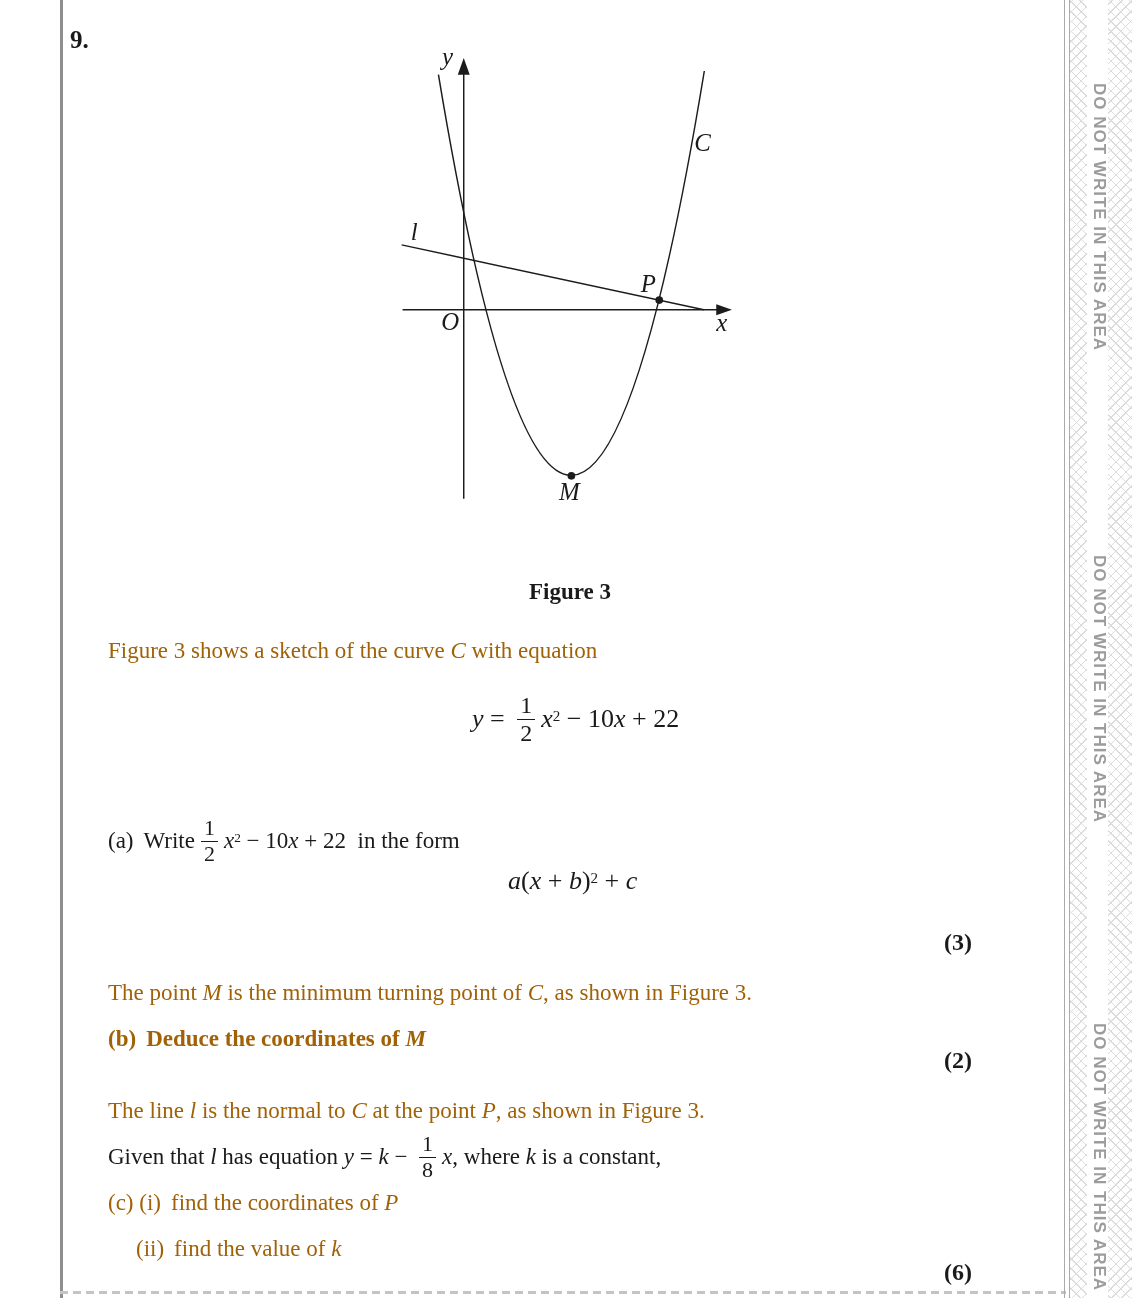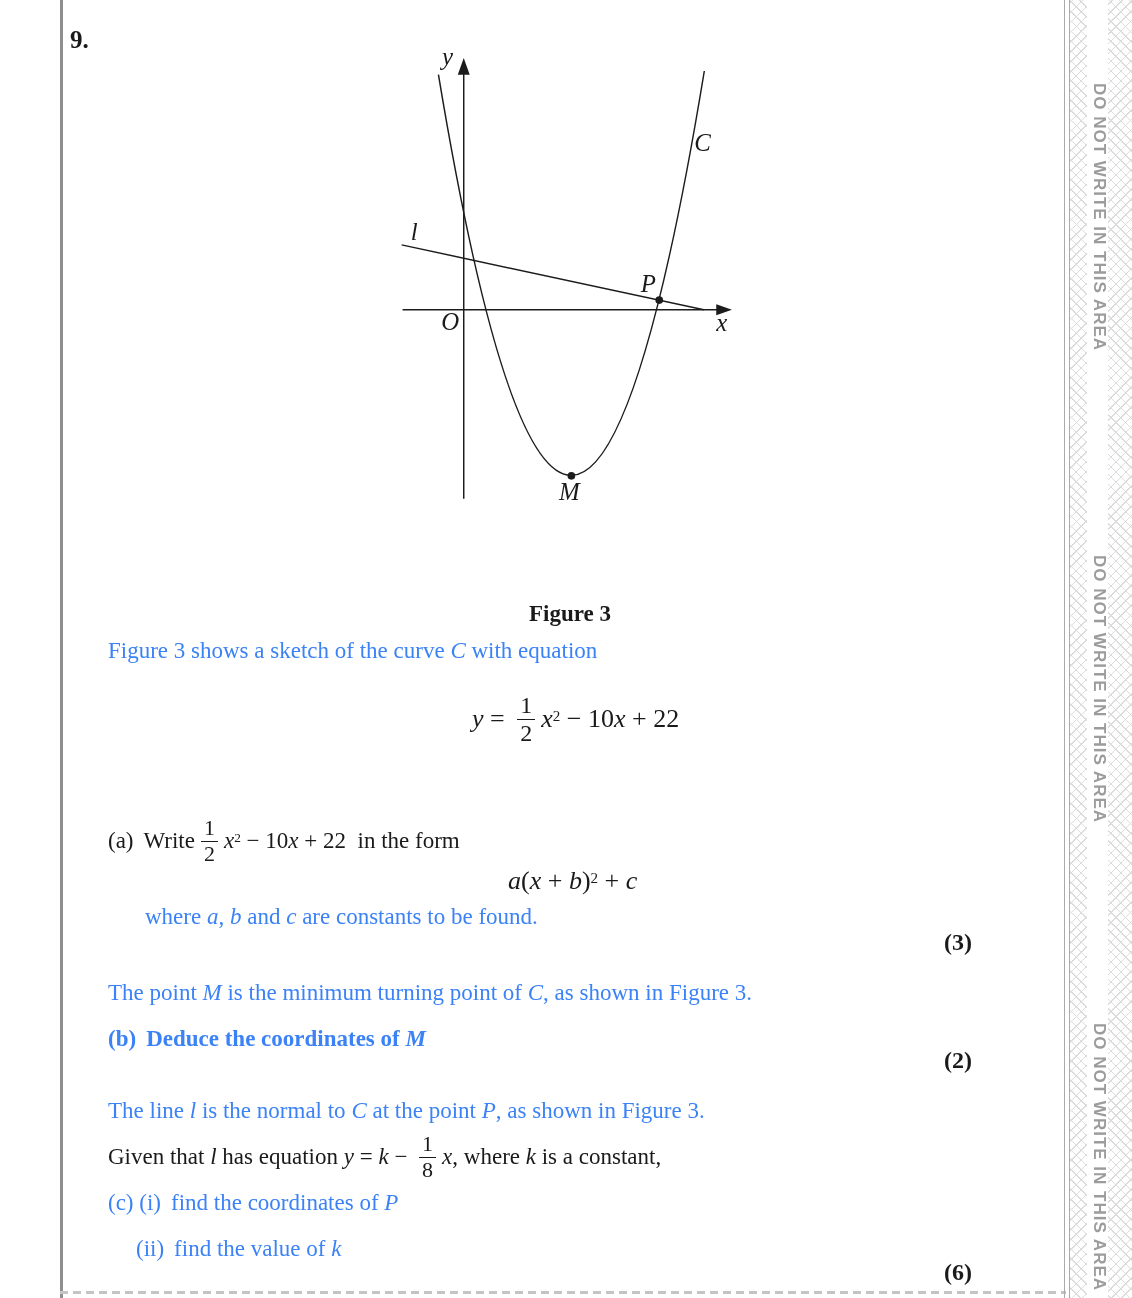--- a/index.html
+++ b/index.html
@@ -6,38 +6,38 @@
   #page{
     position:relative;width:1132px;height:1298px;background:#ffffff;
     overflow:hidden;font-family:"Liberation Serif",serif;color:#1a1a1a;
   }
   .abs{position:absolute;}
   
   #left-rule{left:60px;top:0;width:3px;height:1298px;background:#8f8f8f;}
   
   #qnum{left:70px;top:26px;font-weight:bold;font-size:25px;}
   
-  .line{font-size:23px;line-height:30px;white-space:nowrap;color:#3b82f6;}
+  .line{font-size:23px;line-height:30px;white-space:nowrap;color:#a16207;}
   .line span{white-space:pre;}
   .v{font-style:italic;}
   .plabel{margin-right:10px;}
   
   .eqrow{display:flex;align-items:center;height:58px;font-size:26px;white-space:nowrap;}
   .eqrow.sm{font-size:23px;}
   .eqrow span{white-space:pre;}
   .run{display:inline-block;}
   .frac{display:inline-flex;flex-direction:column;align-items:center;margin:0 6px;
         font-size:24px;line-height:1.1;}
   .eqrow.sm .frac{font-size:22px;}
   .frac .num{padding:0 3px;}
   .frac .den{border-top:1.6px solid #1a1a1a;padding:0 3px;}
   .sup{font-size:0.58em;vertical-align:0.42em;}
   .bigeq{font-size:26px;white-space:nowrap;margin-top:24px;}
   .mark{font-weight:bold;font-size:24px;white-space:nowrap;}
-  #fig-caption{left:380px;top:601px;width:380px;text-align:center;font-weight:bold;font-size:23px;}
+  #fig-caption{left:380px;top:579px;width:380px;text-align:center;font-weight:bold;font-size:23px;}
   
   #right-border{left:1064px;top:0;width:4px;height:1298px;
     border-left:1px solid #ababab;border-right:1px solid #ababab;}
   #hatch{left:1070px;top:0;width:62px;height:1298px;background-color:#ffffff;
     background-image:
       repeating-linear-gradient(45deg,#dcdcdc 0,#dcdcdc 1px,transparent 1px,transparent 7px),
       repeating-linear-gradient(-45deg,#dcdcdc 0,#dcdcdc 1px,transparent 1px,transparent 7px);}
   #band{left:1087px;top:0;width:21px;height:1298px;background:#ffffff;}
   .margin-text{left:1085px;width:24px;writing-mode:vertical-rl;text-orientation:sideways;
     font-family:"Liberation Sans",sans-serif;font-weight:bold;font-size:17px;
@@ -93,23 +93,20 @@
   <div class="abs eqrow sm" style="left:108px;top:768px;margin-top:44px;">
     <span class="run"><span class="plabel">(a)</span><span>Write</span></span>
     <span class="frac"><span class="num">1</span><span class="den">2</span></span>
     <span class="run"><span class="v">x</span><span class="sup">2</span><span> − 10</span><span class="v">x</span><span> + 22  in the form</span></span>
   </div>
 
   <div class="abs bigeq" style="left:508px;top:842px;">
     <span class="v">a</span><span>(</span><span class="v">x</span><span> + </span><span class="v">b</span><span>)</span><span class="sup">2</span><span> + </span><span class="v">c</span>
   </div>
 
-  <div class="abs line" style="left:145px;top:902px;">
-    <span>where </span><span class="v">a</span><span>, </span><span class="v">b</span><span> and </span><span class="v">c</span><span> are constants to be found.</span>
-  </div>
 
   <div class="abs mark" style="left:944px;top:929px;">(3)</div>
 
   <div class="abs line" style="left:108px;top:978px;font-family:Liberation Serif, serif;">
     <span>The point </span><span class="v">M</span><span> is the minimum turning point of </span><span class="v">C</span><span>, as shown in Figure 3.</span>
   </div>
 
   <div class="abs line" style="left:108px;top:1024px;font-weight:bold;">
     <span class="plabel">(b)</span><span>Deduce the coordinates of </span><span class="v">M</span>
   </div>

